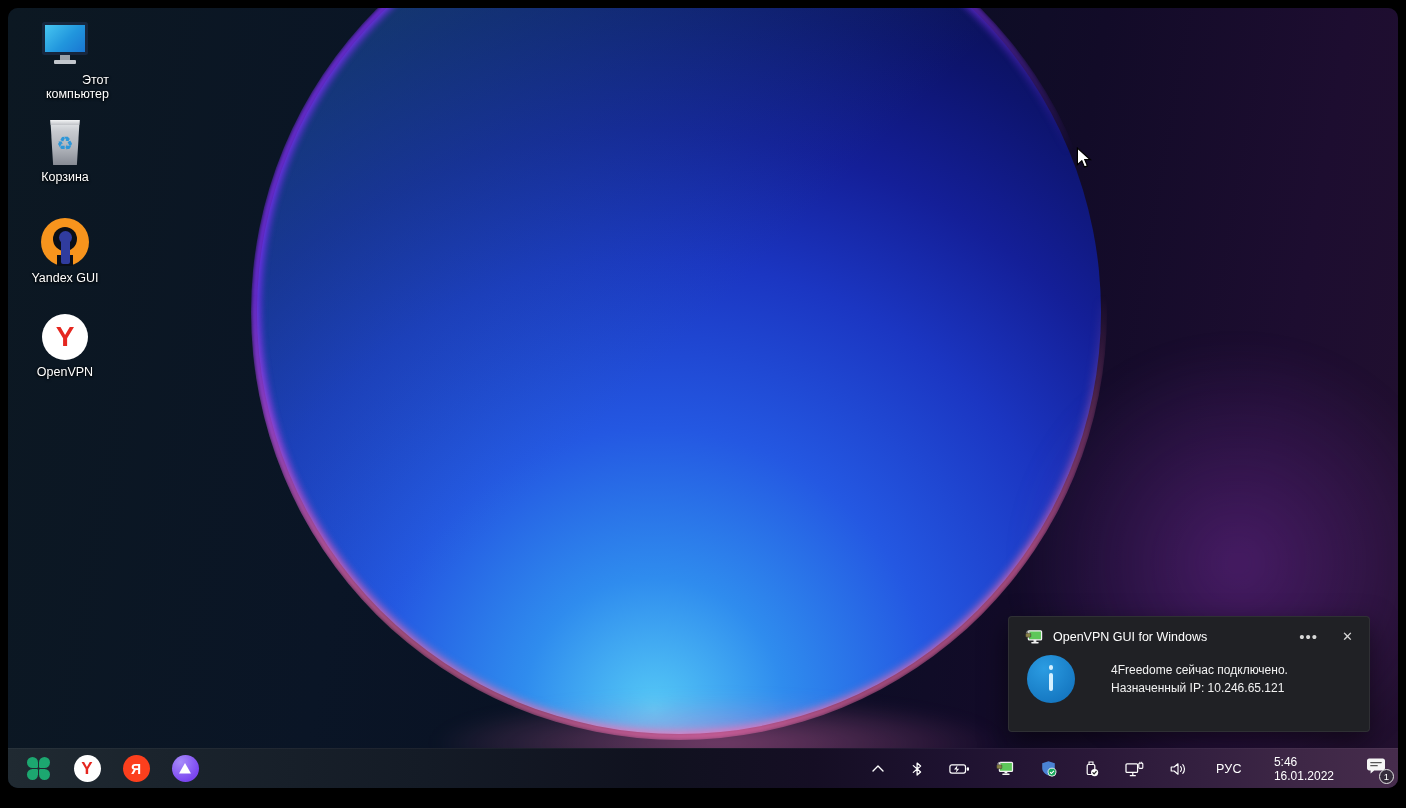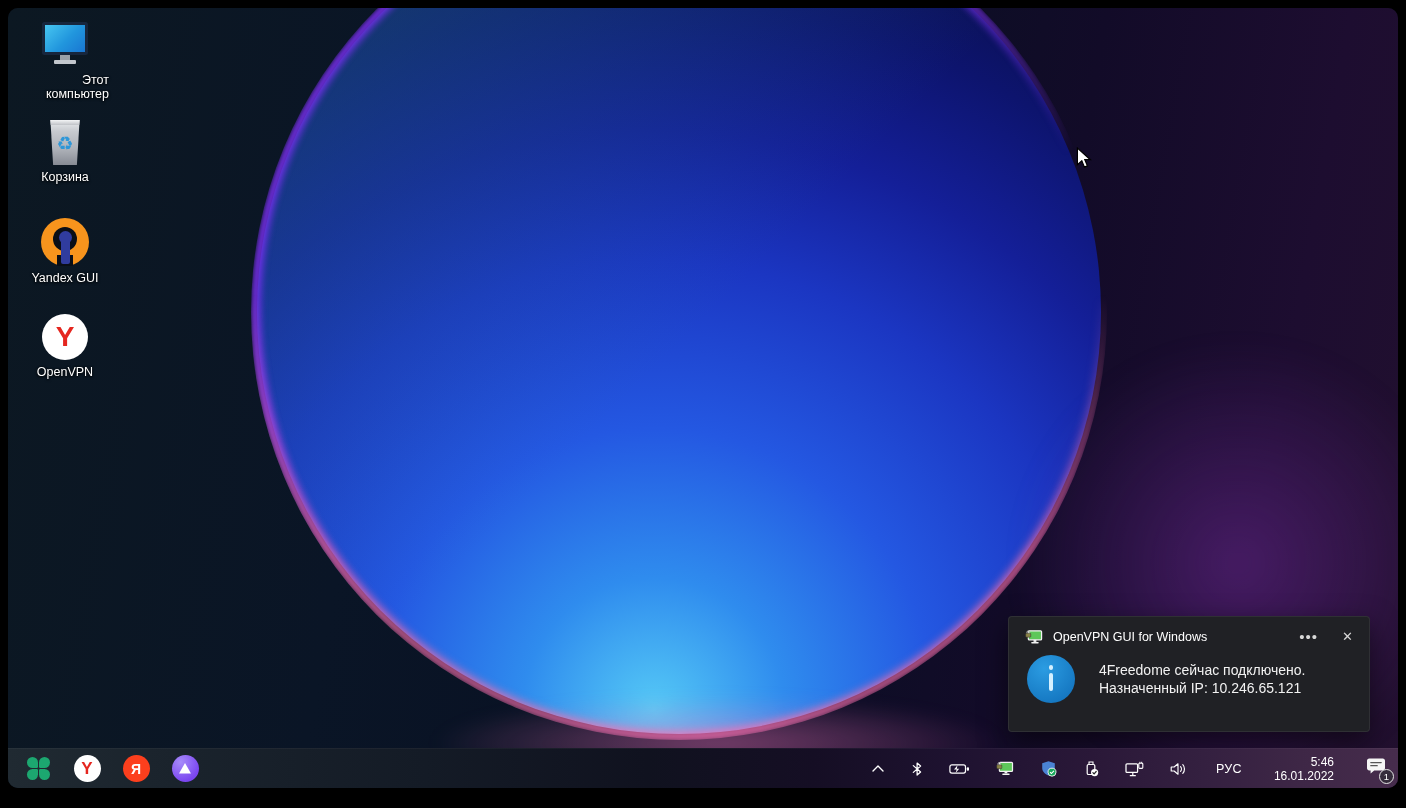--- a/index.html
+++ b/index.html
@@ -67,21 +67,21 @@
   .toast-spacer { flex:1; }
   .toast-more { color:#d8d8d8; font-size:15px; letter-spacing:1px; margin-right:24px; cursor:pointer; }
   .toast-close { color:#d8d8d8; font-size:13px; cursor:pointer; }
   .toast-body { display:flex; align-items:center; padding:10px 14px 0 18px; }
   .info-circle { position:relative; width:48px; height:48px; border-radius:50%; flex:0 0 48px;
                  background:radial-gradient(circle at 36% 28%, #2b9ce2, #1577c1 78%); }
   .i-dot { position:absolute; left:50%; top:10px; width:4.5px; height:4.5px; margin-left:-2.25px;
            border-radius:50%; background:#d4f0ff; }
   .i-stem { position:absolute; left:50%; top:18px; width:4.5px; height:18px; margin-left:-2.25px;
             border-radius:2.5px; background:#d4f0ff; }
-  .toast-lines { margin-left:24px; font-size:14px; line-height:18px; color:#f2f2f2; }
+  .toast-lines { margin-left:36px; font-size:12px; line-height:18px; color:#f2f2f2; }
 
   
   .taskbar { position:absolute; left:0; right:0; bottom:0; height:40px; display:flex; align-items:center;
              justify-content:space-between; padding:0 12px 0 16px;
              border-top:1px solid rgba(255,255,255,.04);
              background:linear-gradient(90deg,#202a32 0%,#1a232c 12%,#141b26 30%,#10121f 46%,#150e24 58%,#1e1230 68%,#2a1838 78%,#342040 86%,#3e2746 93%,#462c4c 100%); }
   .tb-left { display:flex; align-items:center; gap:21px; }
   .tb-btn { width:28px; height:28px; display:flex; align-items:center; justify-content:center; cursor:pointer; }
   .clover { width:23px; height:23px; display:grid; grid-template-columns:11px 11px; grid-template-rows:11px 11px; gap:1px; }
   .clover span { background:#1ca770; }
@@ -92,21 +92,21 @@
   .tb-circle { width:27px; height:27px; border-radius:50%; display:flex; align-items:center; justify-content:center; }
   .tb-yb { background:#fff; color:#e5261f; font-weight:bold; font-size:17px; }
   .tb-ya { background:#fc3f1d; color:#fff; font-weight:bold; font-size:14px; }
   .tb-alice { background:radial-gradient(circle at 32% 26%, #a78bfa, #7b46f0 72%); }
   .alice-tri { width:15px; height:13px; background:#fff;
                clip-path:polygon(50% 8%, 90% 88%, 10% 88%); border-radius:3px; }
 
   .tb-right { display:flex; align-items:center; gap:24px; }
   .tray-ico { display:flex; align-items:center; justify-content:center; cursor:pointer; padding:1px; }
   .lang { color:#fff; font-size:12.5px; letter-spacing:.3px; padding:0 4px; cursor:pointer; }
-  .clock { text-align:right; color:#fff; font-size:12px; line-height:14px; cursor:pointer; margin:0 4px; }
+  .clock { color:#fff; font-size:12px; line-height:14px; cursor:pointer; margin:0 4px; }
   .notif-wrap { position:relative; margin-left:4px; cursor:pointer; }
   .badge { position:absolute; right:-8px; bottom:-4px; width:15px; height:15px; border-radius:50%;
            background:rgba(52,44,58,.92); border:1px solid #e6e6e6; color:#fff; font-size:9.5px;
            display:flex; align-items:center; justify-content:center; }
 
   .cursor { position:absolute; left:1068px; top:139px; pointer-events:none; }
 </style>
 </head>
 <body>
 

